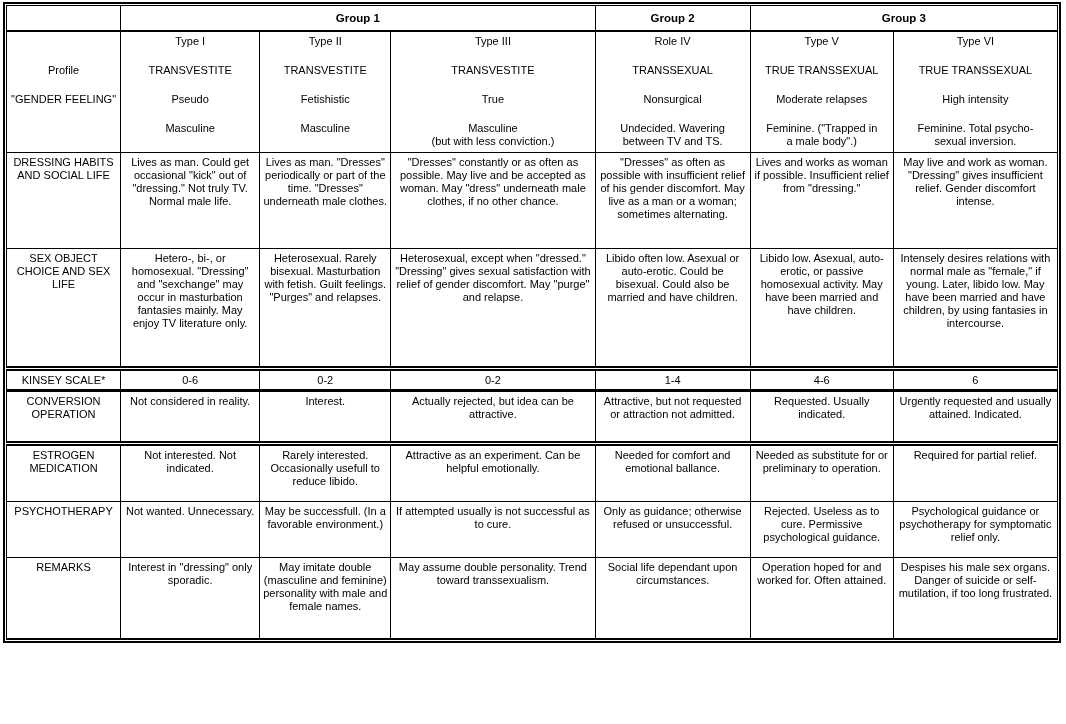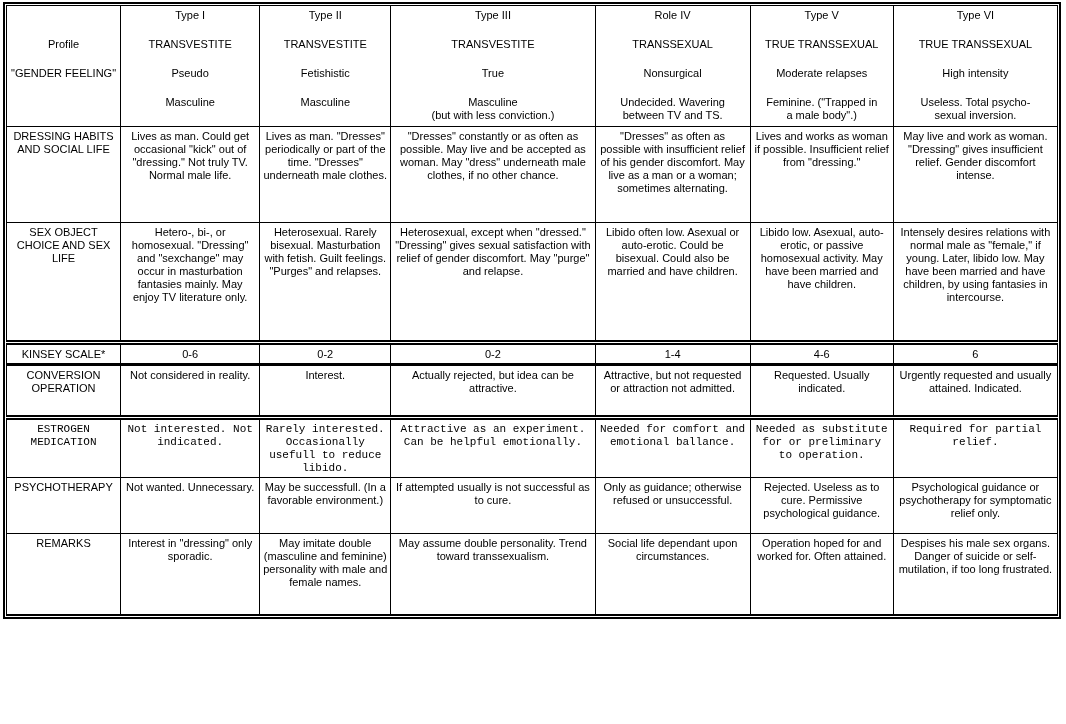--- a/index.html
+++ b/index.html
@@ -54,21 +54,21 @@
   
   tr.r-sexobject td{border-bottom:5px double #000;}
   tr.r-kinsey td{border-bottom:3px solid #000;height:16px;vertical-align:middle;padding-top:1px;padding-bottom:1px;}
   tr.r-conversion td{border-bottom:5px double #000;}
   tr.r-remarks td{border-bottom:2px solid #000;}
   
   tr.r-profile td{height:115px;}
   tr.r-dressing td{height:90px;}
   tr.r-sexobject td{height:112px;}
   tr.r-conversion td{height:44px;}
-  tr.r-estrogen td{height:50px;font-family:Liberation Mono, monospace;}
+  tr.r-estrogen td{height:50px;}
   tr.r-psycho td{height:50px;}
   tr.r-remarks td{height:75px;margin-top:32px;}
   
   .pline{min-height:13px;margin-bottom:16px;}
   .pdesc{margin-bottom:0;white-space:pre-line;}
   
   td.footnote-cell{
     text-align:left;
     padding:3px 4px 6px 6px;
     font-size:11px;line-height:14px;
@@ -84,20 +84,26 @@
       <col style="width:139px">
       <col style="width:131px">
       <col style="width:204px">
       <col style="width:155px">
       <col style="width:143px">
       <col style="width:164px">
     </colgroup>
 
     <tbody>
 
+    <tr class="group-row">
+      <td></td>
+      <td colspan="3" class="col-t3">Group 1</td>
+      <td class="col-t4">Group 2</td>
+      <td colspan="2">Group 3</td>
+    </tr>
 
     <tr class="r-profile">
       <td>
         <div class="pline"></div>
         <div class="pline">Profile</div>
         <div class="pline">"GENDER FEELING"</div>
       </td>
       <td class="col-t1">
         <div class="pline">Type I</div>
         <div class="pline">TRANSVESTITE</div>
@@ -128,21 +134,21 @@
         <div class="pline">Type V</div>
         <div class="pline">TRUE TRANSSEXUAL</div>
         <div class="pline">Moderate relapses</div>
         <div class="pline pdesc">Feminine. ("Trapped in
 a male body".)</div>
       </td>
       <td>
         <div class="pline">Type VI</div>
         <div class="pline">TRUE TRANSSEXUAL</div>
         <div class="pline">High intensity</div>
-        <div class="pline pdesc">Useless. Total psycho-
+        <div class="pline pdesc">Feminine. Total psycho-
 sexual inversion.</div>
       </td>
     </tr>
 
     <tr class="r-dressing">
       <td>DRESSING HABITS AND SOCIAL LIFE</td>
       <td class="col-t1">Lives as man. Could get occasional "kick" out of "dressing." Not truly TV. Normal male life.</td>
       <td class="col-t2">Lives as man. "Dresses" periodically or part of the time. "Dresses" underneath male clothes.</td>
       <td class="col-t3">"Dresses" constantly or as often as possible. May live and be accepted as woman. May "dress" underneath male clothes, if no other chance.</td>
       <td class="col-t4">"Dresses" as often as possible with insufficient relief of his gender discomfort. May live as a man or a woman; sometimes alternating.</td>

